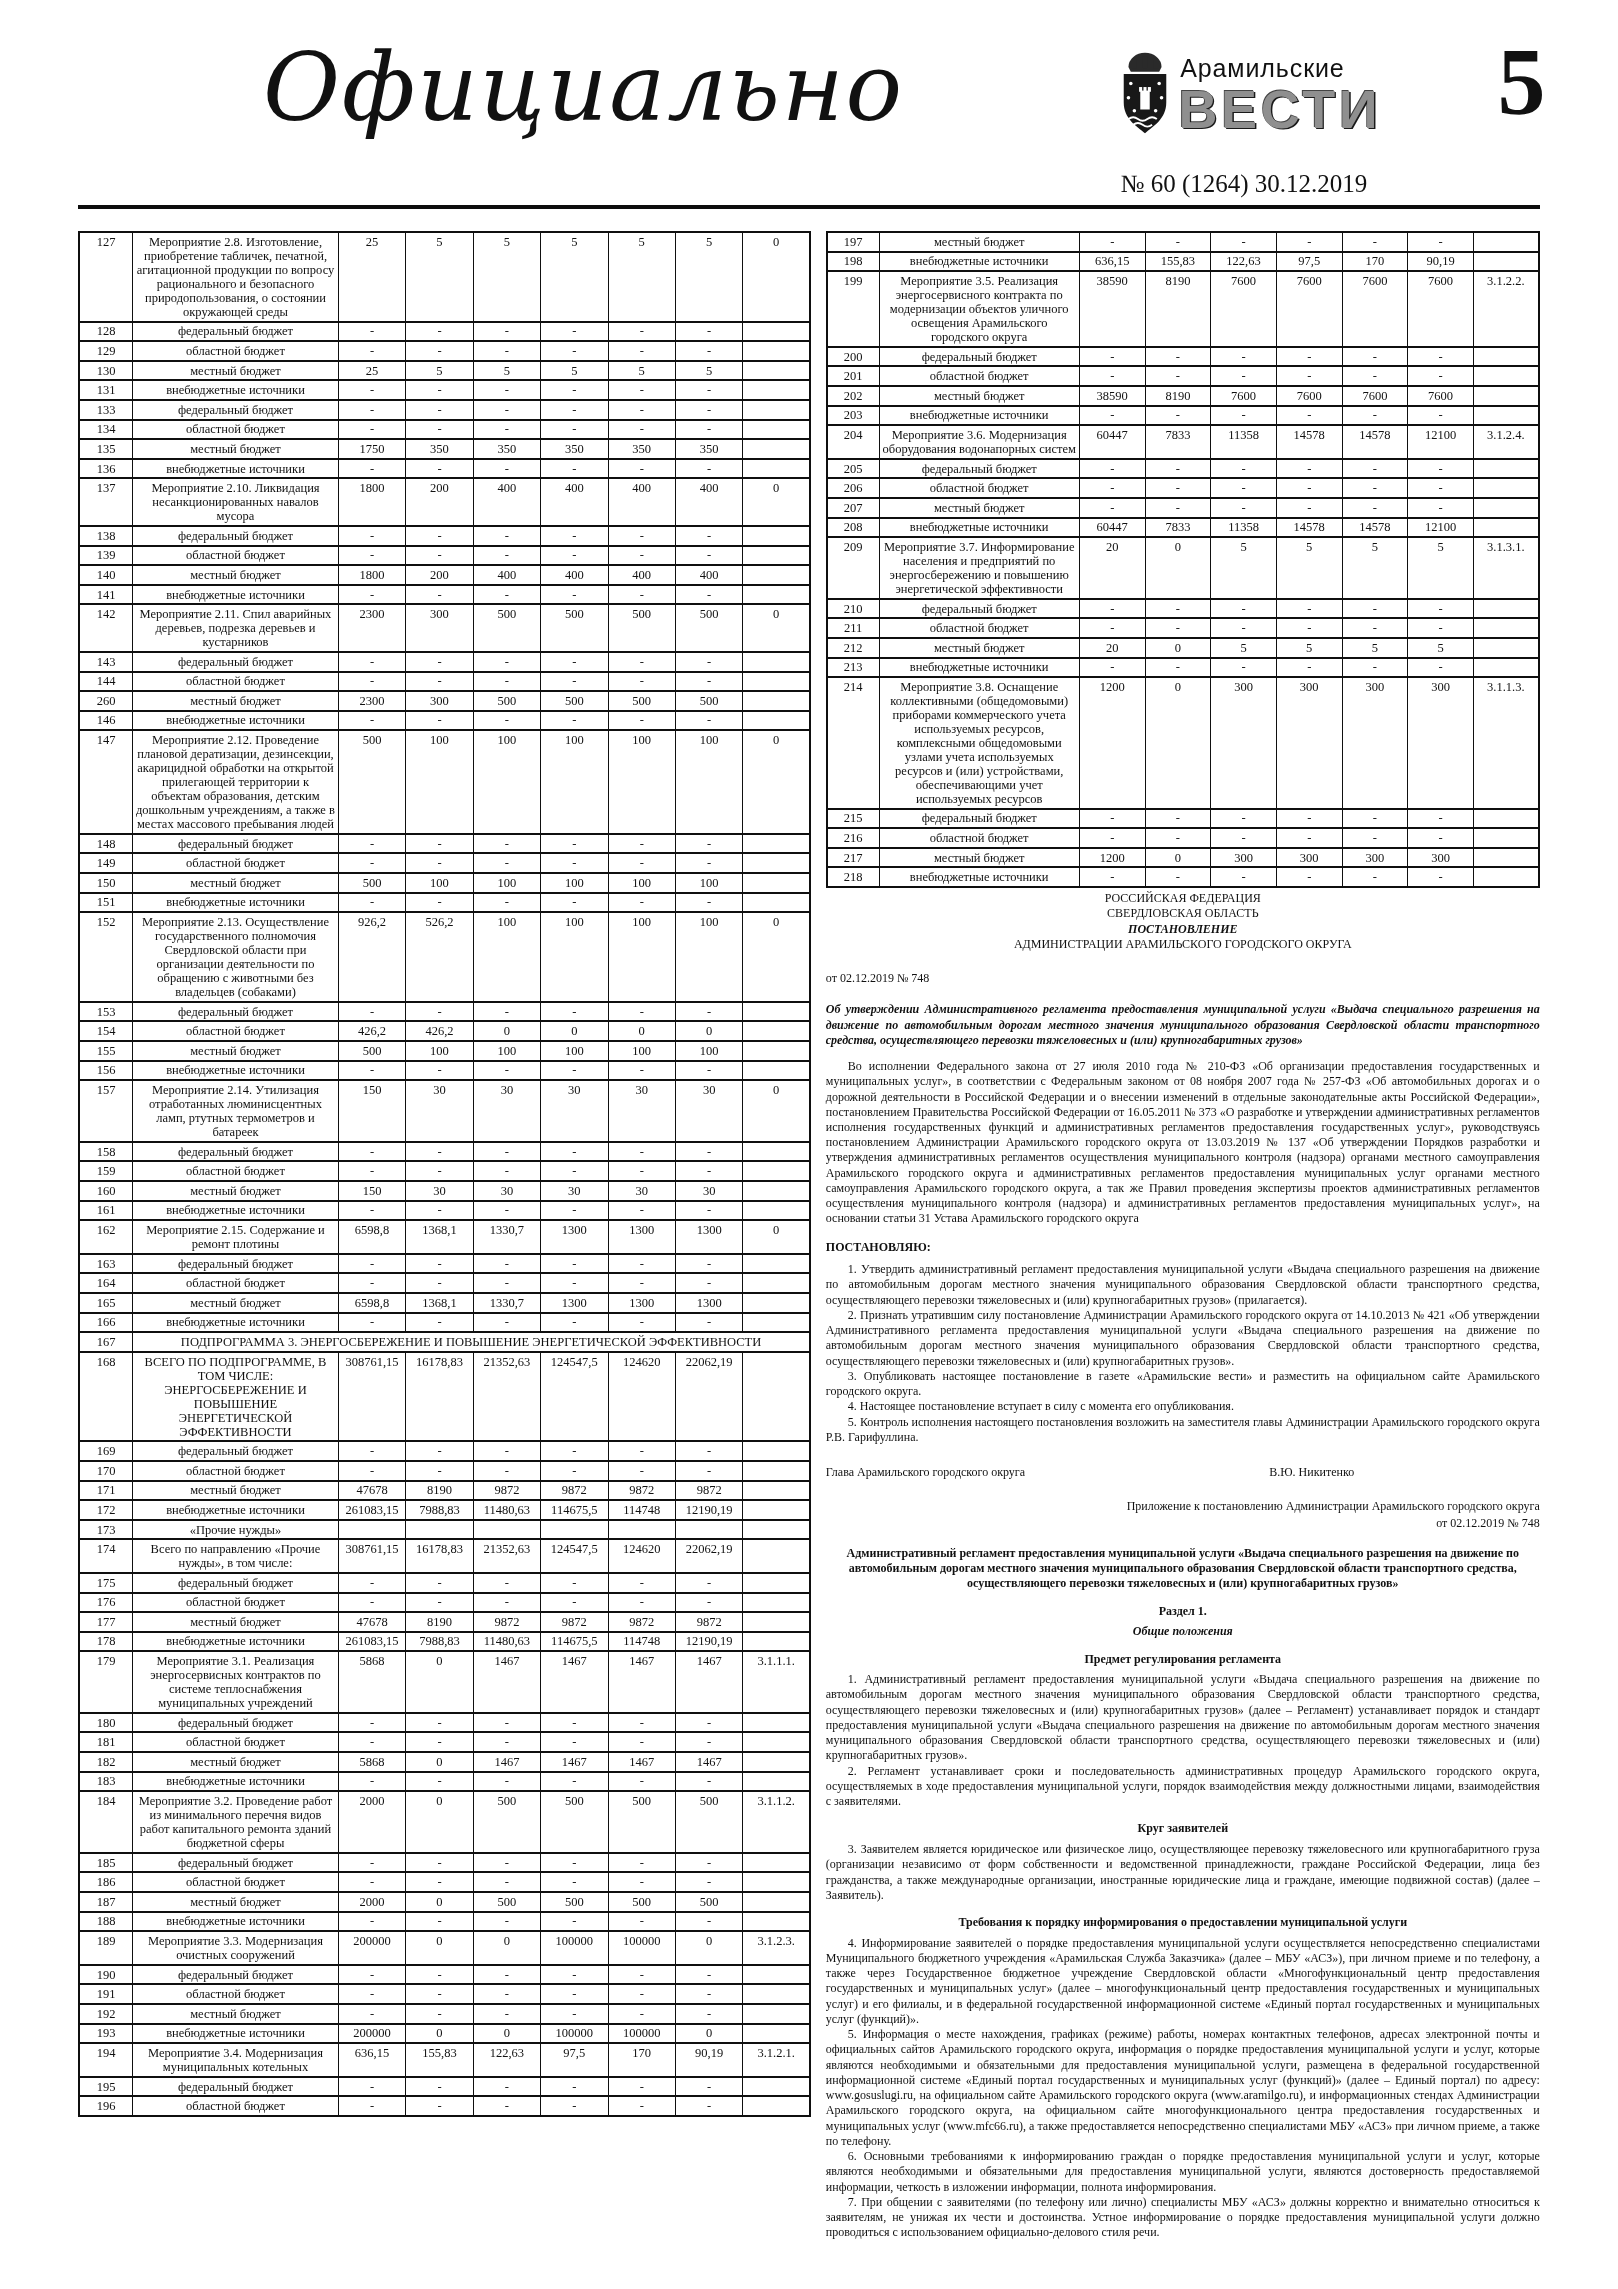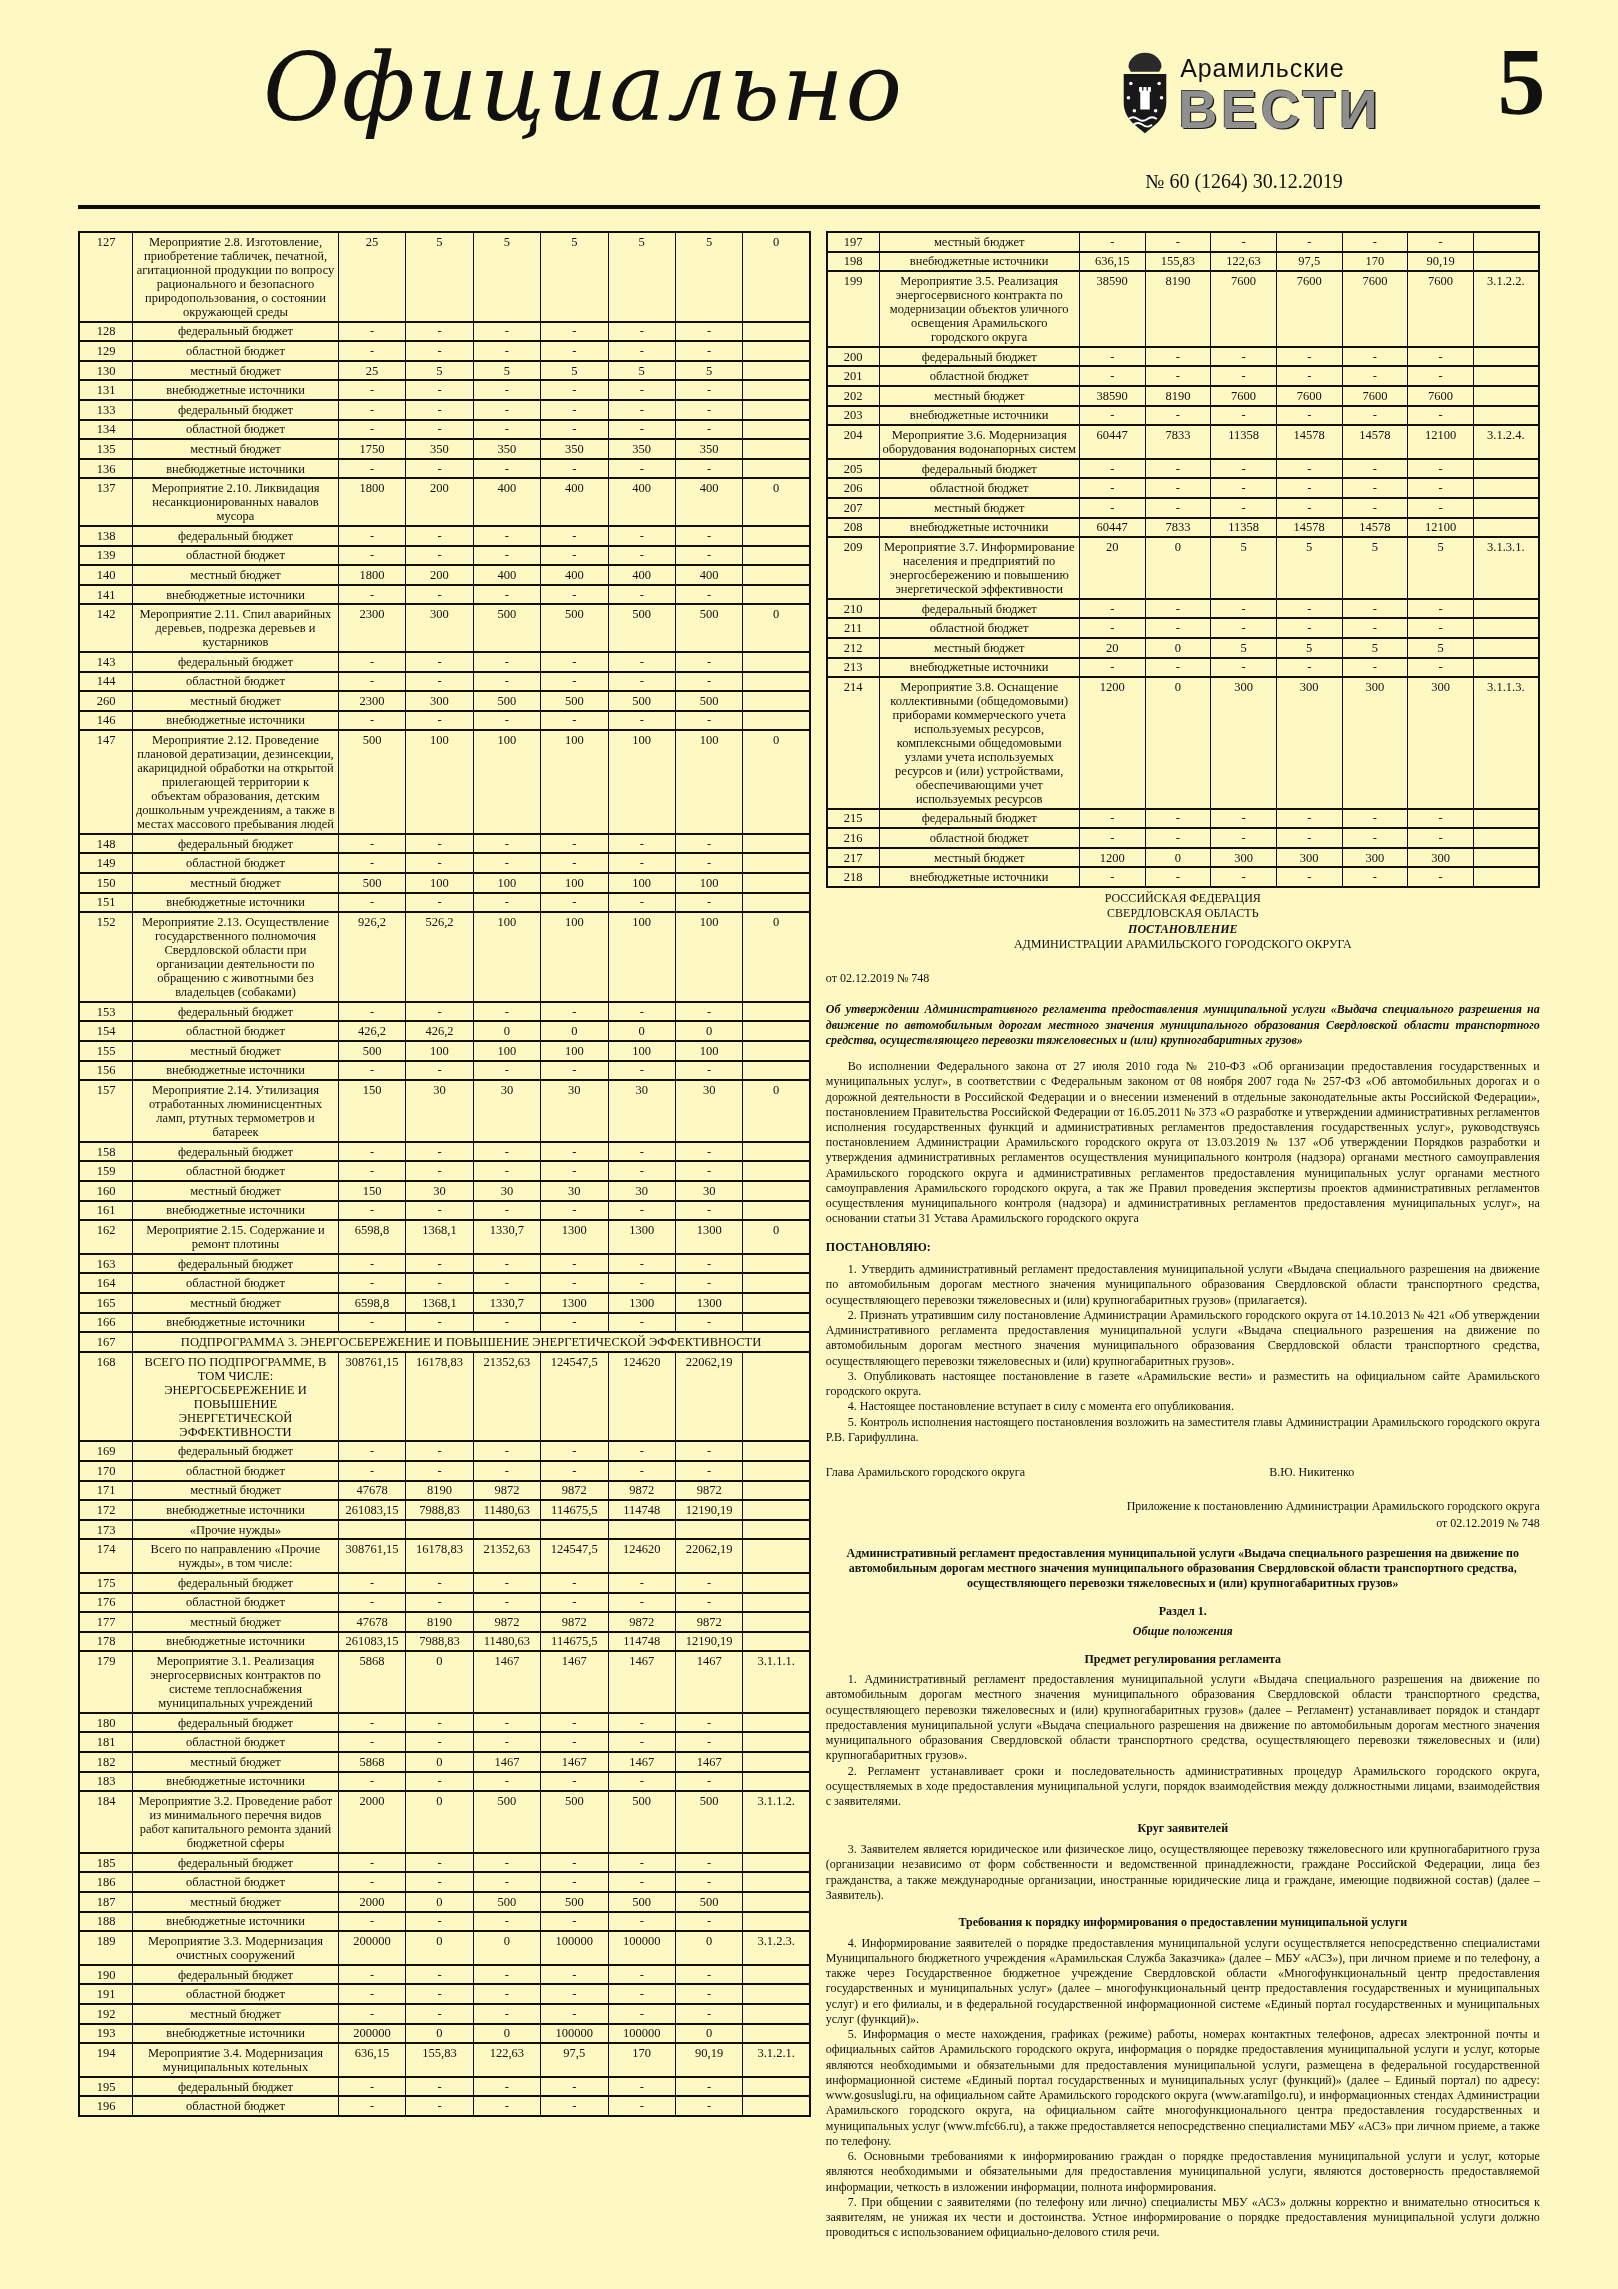--- a/index.html
+++ b/index.html
@@ -1,28 +1,28 @@
 <!DOCTYPE html>
 <html lang="ru" style="font-size:14.8px"><head>
 <meta charset="utf-8">
 <style>
   html,body{margin:0;padding:0;background:#e8e8e8;}
-  .page{position:relative;width:1619px;height:2290px;background:#fef9c3;overflow:hidden;
+  .page{position:relative;width:1619px;height:2290px;background:#ffffff;overflow:hidden;
         font-family:"Liberation Serif",serif;color:#111;}
   
   .masthead{position:absolute;top:26px;left:78px;width:1462px;height:179px;border-bottom:4.6px solid #0d0d0d;}
   .ofic{position:absolute;left:185px;top:7.4px;font-family:"DejaVu Serif",serif;font-style:italic;
         font-size:94px;font-weight:500;letter-spacing:1.8px;white-space:nowrap;}
   .brand{position:absolute;left:1041px;top:26px;display:flex;align-items:flex-start;gap:7.4px;}
   .emblem{width:52px;height:89px;}
   .brand-text{display:flex;flex-direction:column;line-height:1;}
   .brand-top{font-family:"Liberation Sans",sans-serif;font-weight:normal;font-size:25px;letter-spacing:0.9px;margin:3.7px 0 1.8px 1.8px;}
   .brand-main{font-family:"Liberation Sans",sans-serif;font-weight:bold;font-size:54px;letter-spacing:3.7px;
               color:#8f8f8f;text-shadow:1.4px 1.4px 0 #1a1a1a,-0.9px -0.9px 0 #444;}
-  .issue{position:absolute;left:1032px;top:144px;width:268px;text-align:center;font-size:20px;}
+  .issue{position:absolute;left:1032px;top:144px;width:268px;text-align:center;font-size:25px;}
   .pagenum{position:absolute;right:-5.5px;top:0px;font-size:96px;font-weight:bold;}
   
   .cols{position:absolute;top:231px;left:78px;width:1462px;display:flex;gap:14.8px;}
   .col-left{width:733px;flex:0 0 733px;}
   .col-right{width:714px;flex:0 0 714px;}
   
   table.bt{border-collapse:collapse;table-layout:fixed;width:100%;font-size:12.5px;line-height:1.12;}
   table.bt td{border-left:1.4px solid #0f0f0f;border-right:1.4px solid #0f0f0f;
               border-top:2.3px solid #0f0f0f;border-bottom:2.3px solid #0f0f0f;
               padding:1.8px 2.8px;text-align:center;vertical-align:top;word-wrap:break-word;}

